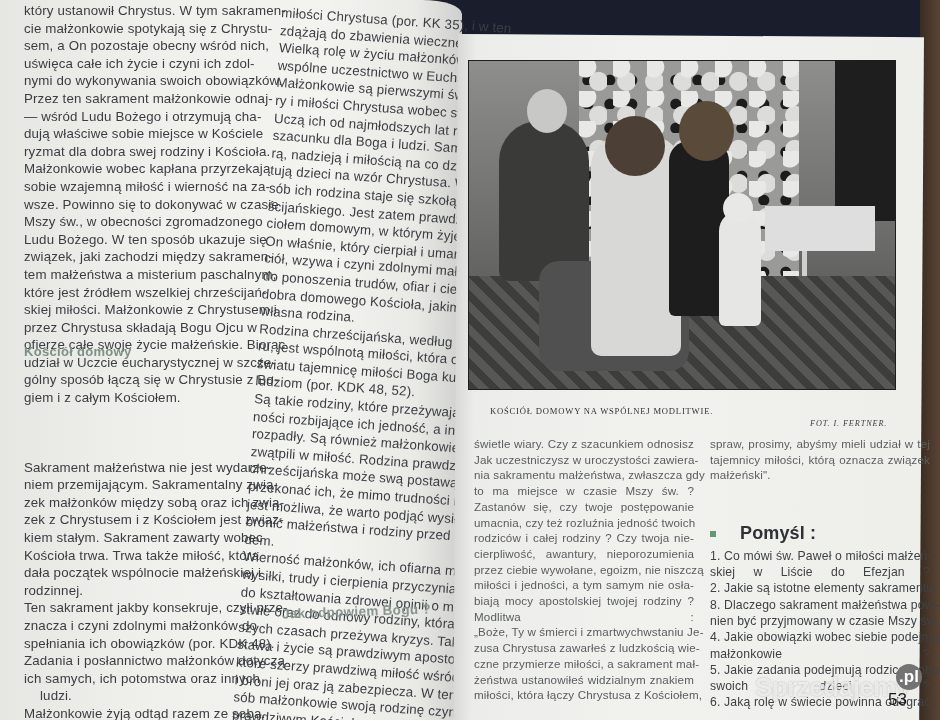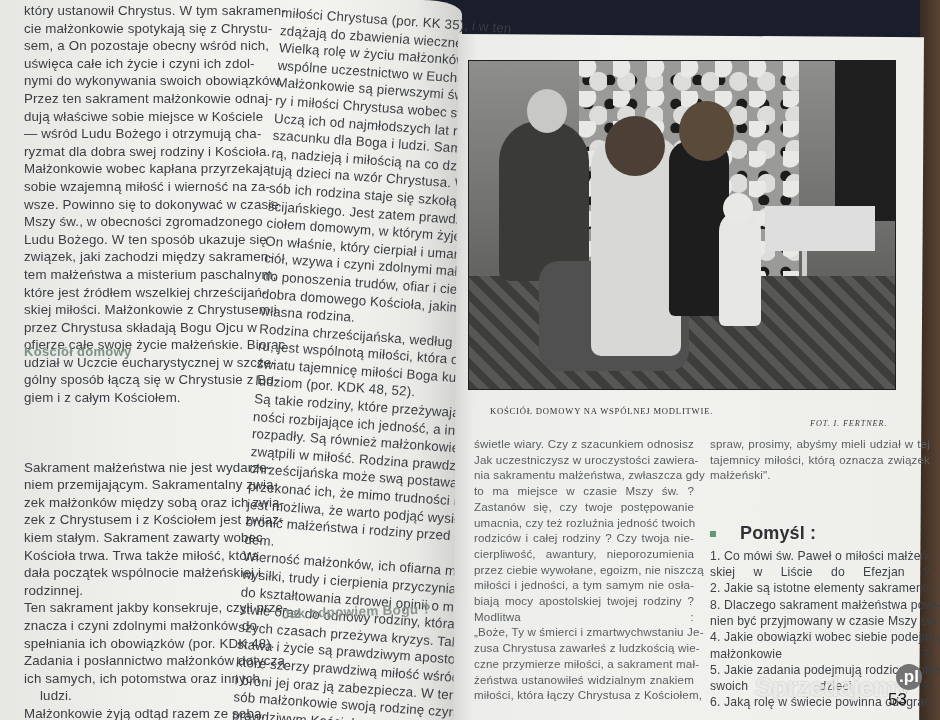--- a/index.html
+++ b/index.html
@@ -111,22 +111,22 @@
 
   <div class="page-left">
     <div class="col col-1">
       <div>
           <span class="line">który ustanowił Chrystus. W tym sakramen-</span>
           <span class="line">cie małżonkowie spotykają się z Chrystu-</span>
           <span class="line">sem, a On pozostaje obecny wśród nich,</span>
           <span class="line">uświęca całe ich życie i czyni ich zdol-</span>
           <span class="line">nymi do wykonywania swoich obowiązków.</span>
           <span class="line">Przez ten sakrament małżonkowie odnaj-</span>
+          <span class="line">— wśród Ludu Bożego i otrzymują cha-</span>
           <span class="line">dują właściwe sobie miejsce w Kościele</span>
-          <span class="line">— wśród Ludu Bożego i otrzymują cha-</span>
           <span class="line">ryzmat dla dobra swej rodziny i Kościoła.</span>
           <span class="line">Małżonkowie wobec kapłana przyrzekają</span>
           <span class="line">sobie wzajemną miłość i wierność na za-</span>
           <span class="line">wsze. Powinno się to dokonywać w czasie</span>
           <span class="line">Mszy św., w obecności zgromadzonego</span>
           <span class="line">Ludu Bożego. W ten sposób ukazuje się</span>
           <span class="line">związek, jaki zachodzi między sakramen-</span>
           <span class="line">tem małżeństwa a misterium paschalnym,</span>
           <span class="line">które jest źródłem wszelkiej chrześcijań-</span>
           <span class="line">skiej miłości. Małżonkowie z Chrystusem i</span>

